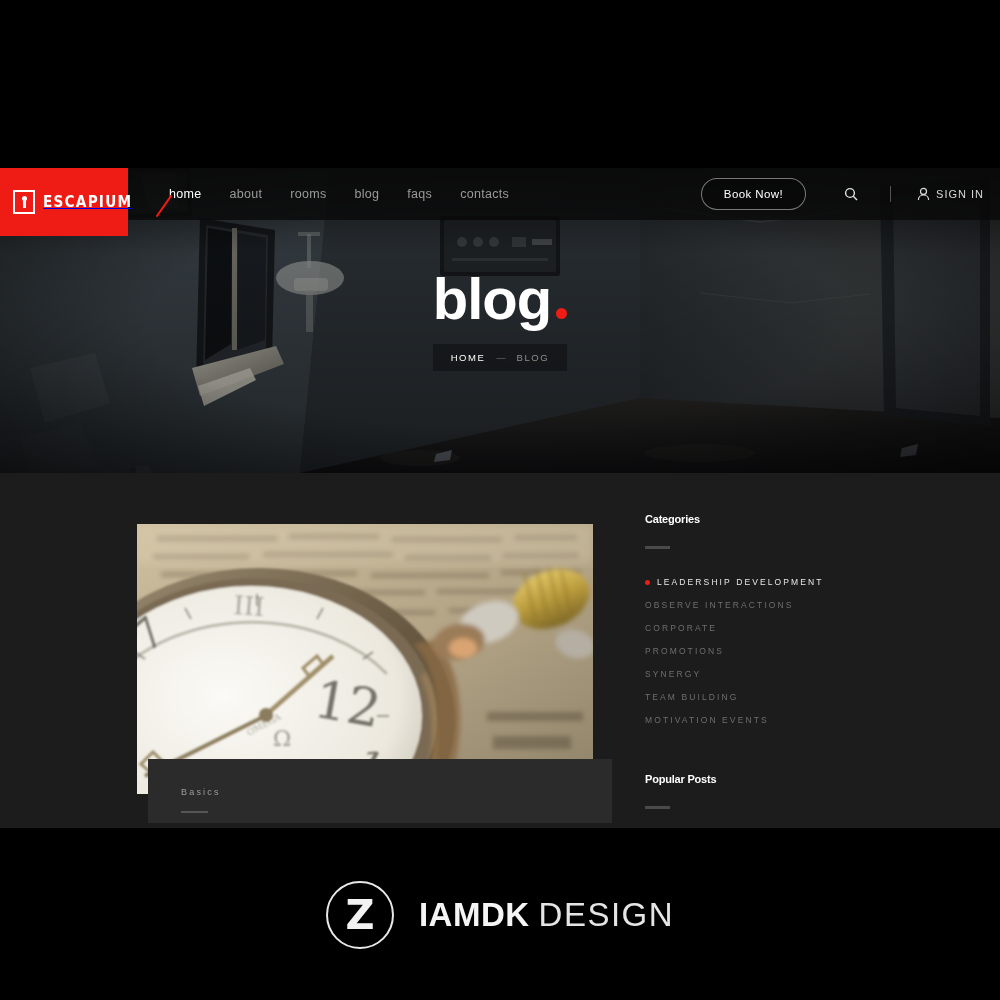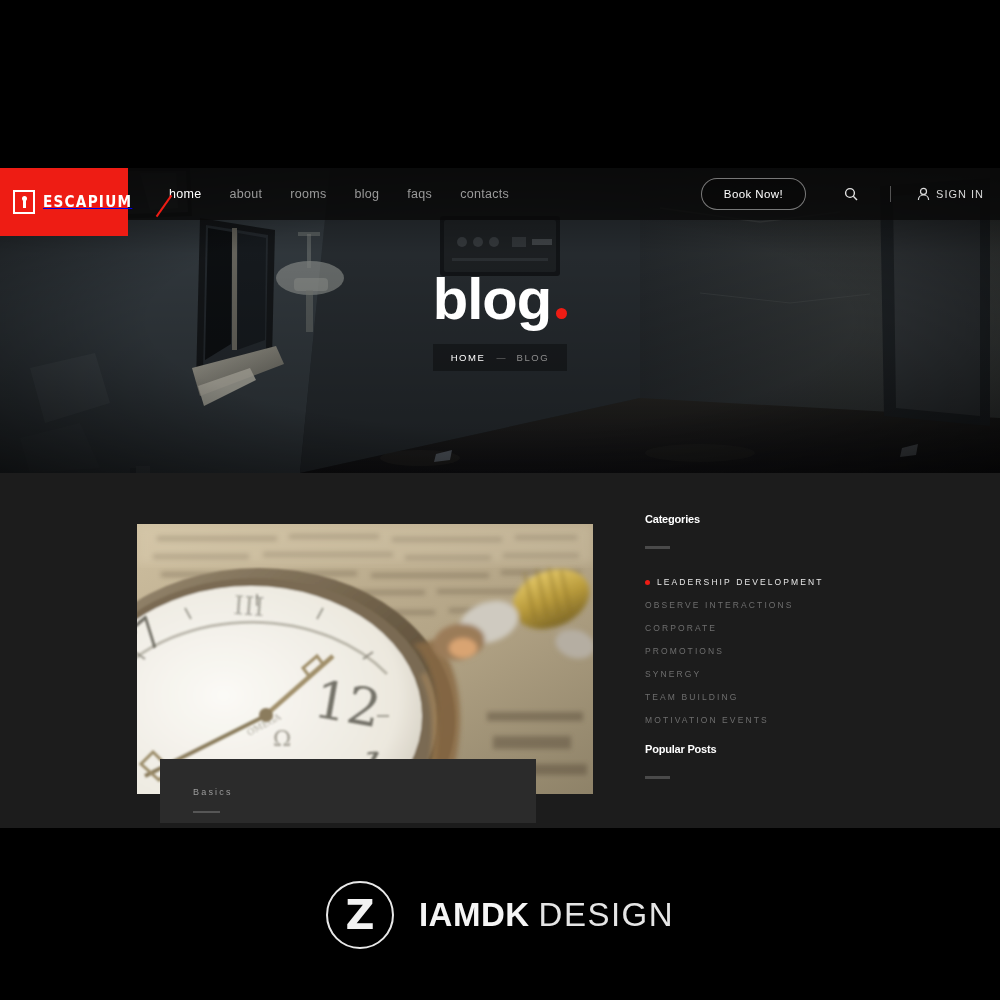--- a/index.html
+++ b/index.html
@@ -52,35 +52,35 @@
             background:rgba(0,0,0,0.34); padding:8px 18px; }
   .crumb { font-size:9.5px; letter-spacing:1.6px; color:#8d8d8d; text-decoration:none; }
   .crumb.current { color:#fff; }
   #crumb-sep { color:#6b6b6b; font-size:9px; }
 
   
   #main { position:absolute; left:0; top:305px; width:1000px; height:355px; background:#1c1c1c; }
 
   #post { position:absolute; left:137px; top:51px; width:456px; height:270px; }
   #post-image { position:absolute; inset:0; background:#b9a988; overflow:hidden; }
-  #post-card { position:absolute; left:23px; top:235px; width:376px; height:64px; background:#2b2b2b; z-index:6;
+  #post-card { position:absolute; left:11px; top:235px; width:464px; height:64px; background:#2b2b2b; z-index:6;
                padding:28px 0 0 33px; }
   #post-cat { color:#9c9c9c; font-size:9px; letter-spacing:2.2px; }
   #post-card-div { width:27px; height:2px; background:#565656; margin-top:14px; }
 
   
   #sidebar { position:absolute; left:645px; top:40px; width:260px; }
   .side-head { color:#fff; font-size:11px; font-weight:bold; letter-spacing:-0.2px; }
   .side-div { width:25px; height:3px; background:#4a4a4a; margin-top:21px; }
   #cat-list { margin-top:21px; display:flex; flex-direction:column; }
   .cat-item { position:relative; padding:6.5px 0 6.5px 0; color:#6e6e6e; font-size:8.5px;
               letter-spacing:2.1px; text-decoration:none; white-space:nowrap; }
   .cat-item.active { color:#e8e8e8; padding-left:12px; }
   .cat-dot { position:absolute; left:0; top:10px; width:5px; height:5px; border-radius:50%; background:#ee1c14; }
-  #popular { margin-top:12px; }
+  #popular { margin-top:42px; }
 
   
   #watermark { position:absolute; left:0; top:870px; width:1000px; height:90px;
                display:flex; align-items:center; justify-content:center; gap:25px; }
   #wm-circle { width:68px; height:68px; border-radius:50%; border:2px solid #e8e8e8;
                display:flex; align-items:center; justify-content:center; }
   #wm-z { color:#f2f2f2; font-size:40px; font-weight:bold; line-height:1; font-family:"DejaVu Sans", sans-serif; }
   #wm-text { display:flex; align-items:flex-start; gap:9px;text-decoration:underline; }
   #wm-bold { color:#f5f5f5; font-size:33px; font-weight:bold; letter-spacing:0.5px; }
   #wm-light { color:#e5e5e5; font-size:33px; font-weight:300; letter-spacing:1.5px; }

